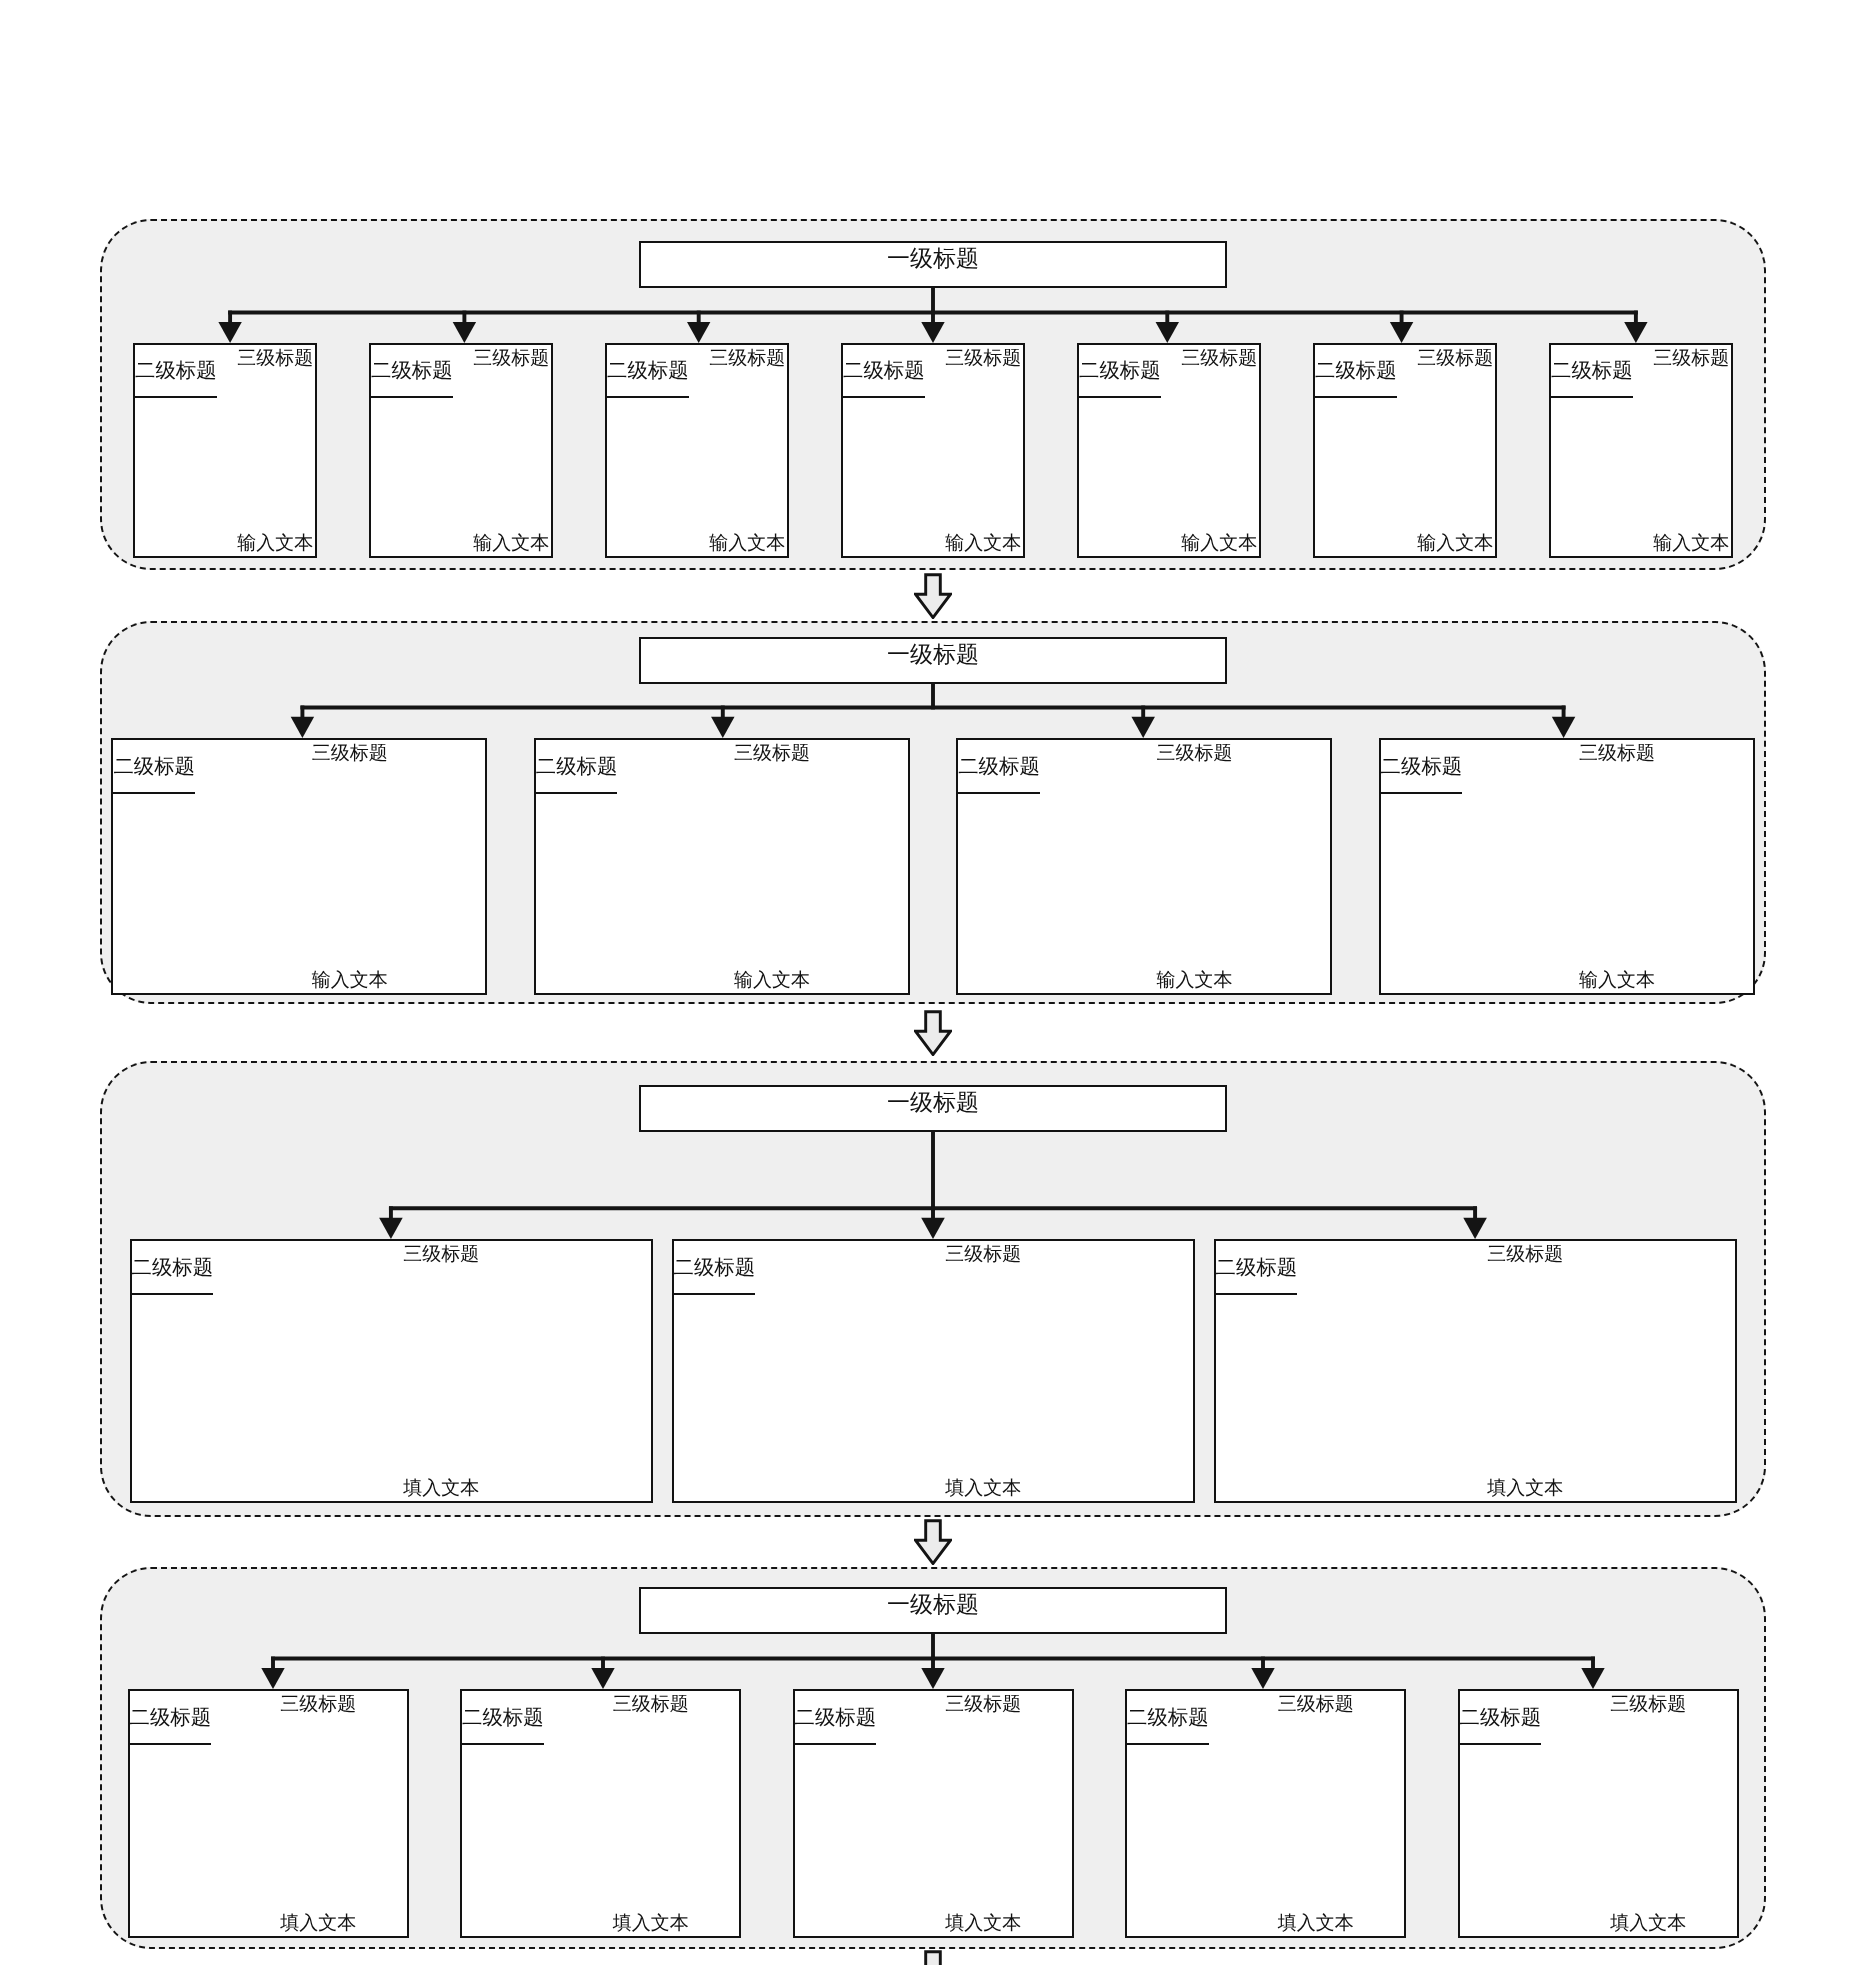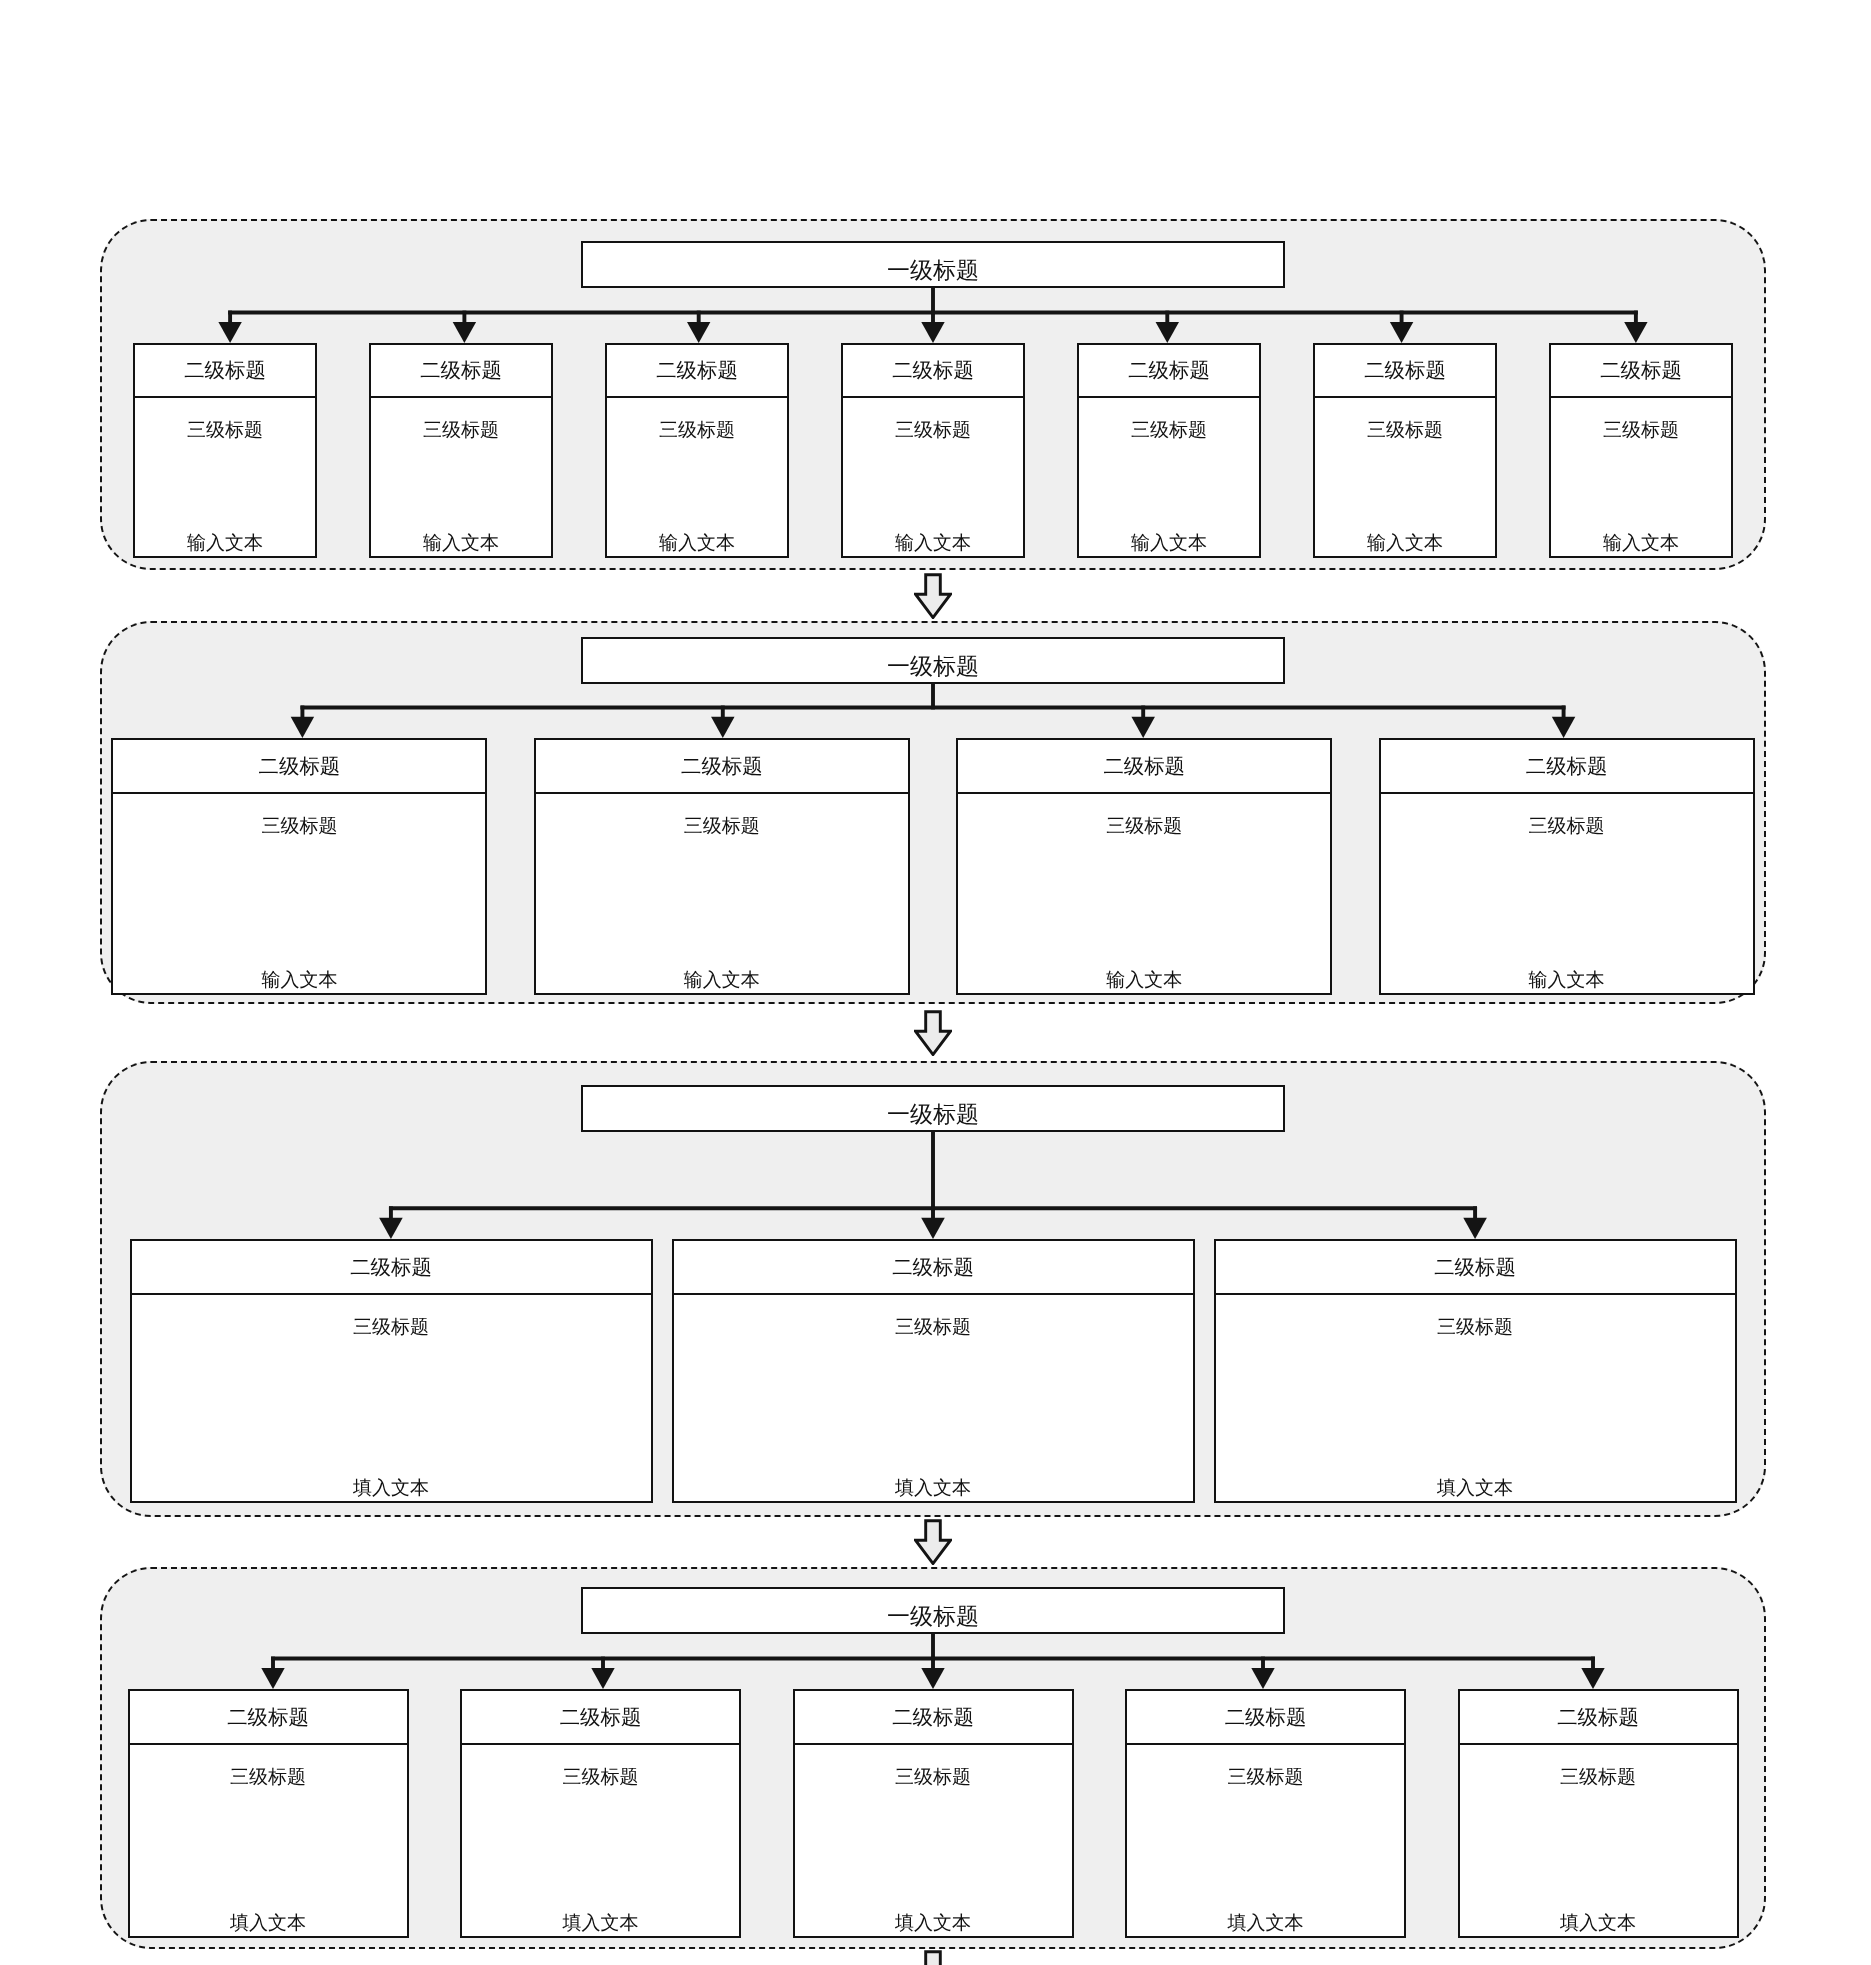--- a/index.html
+++ b/index.html
@@ -5,33 +5,33 @@
   html, body { margin:0; padding:0; background:#ffffff; }
   body { width:1872px; height:2647px; position:relative;
          font-family:"Liberation Sans","DejaVu Sans",sans-serif; color:#121212; }
 
   .canvas { position:absolute; left:100px; top:219px; width:1666px; }
 
   .sec { box-sizing:border-box; background:#efefef;
          border:2.4px dashed #141414; border-radius:51px;
          display:flex; flex-direction:column; align-items:center; }
 
-  .title-box { box-sizing:border-box; width:704px; height:47px; flex:0 0 auto;
+  .title-box { box-sizing:border-box; width:588px; height:47px; flex:0 0 auto;
                background:#ffffff; border:2.8px solid #121212;
-               display:flex; align-items:flex-end; justify-content:center;
+               display:flex; align-items:flex-start; justify-content:center;
                font-size:23px; }
 
   .connector-zone { position:relative; width:100%; flex:0 0 auto; }
   .connectors { position:absolute; left:0; top:0; overflow:visible; display:block; }
 
   .boxes { width:100%; box-sizing:border-box; display:flex;
            justify-content:space-between; flex:0 0 auto; }
 
   .box { box-sizing:border-box; background:#ffffff; border:2.4px solid #121212;
-         display:flex; flex-direction:column;gap:19px; }
+         display:flex; flex-direction:row;gap:19px; }
   .box-header { box-sizing:border-box; flex:0 0 auto; height:54px;
                 border-bottom:2.4px solid #121212;
                 display:flex; align-items:center; justify-content:center;
                 font-size:20.4px; }
   .box-body { flex:1 1 auto; display:flex; flex-direction:column;
               align-items:center; justify-content:space-between; font-size:19px; }
 
   
   .s1 { height:351px; padding:19.7px 0 9.4px; }
   .s1 .connector-zone { height:55px; }

